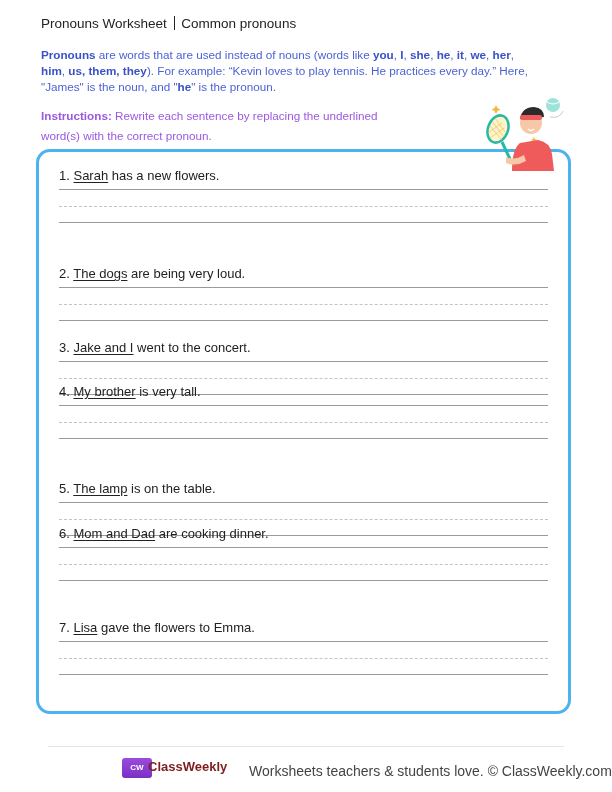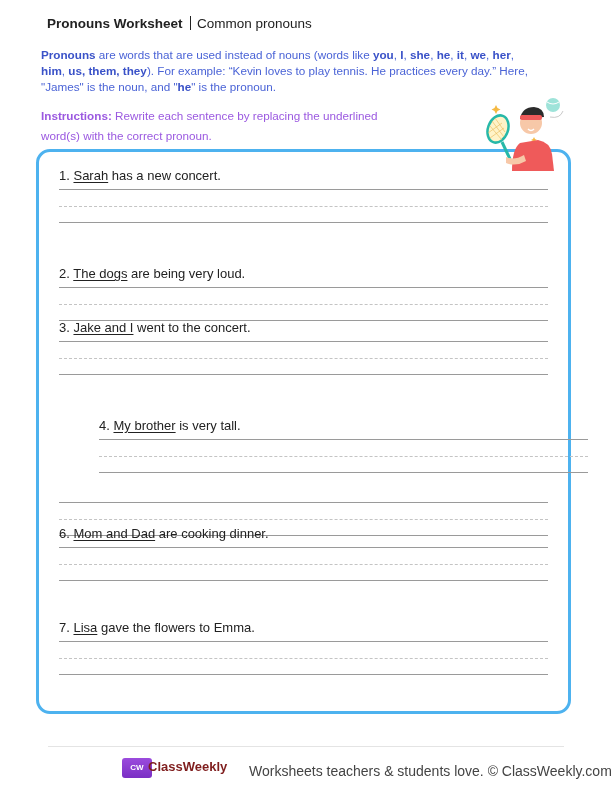--- a/index.html
+++ b/index.html
@@ -1,19 +1,19 @@
 <!DOCTYPE html>
 <html><head>
 <meta charset="utf-8">
 <style>
   html, body { margin: 0; padding: 0; background: #ffffff; }
   body { width: 612px; height: 792px; position: relative; overflow: hidden; font-family: "Liberation Sans", "DejaVu Sans", sans-serif; color: #222; }
 
   .title-row { position: absolute; left: 41px; top: 16px; font-size: 13.5px; color: #222; white-space: nowrap; }
-  .title-row .main { font-weight: bold; margin-left: 6px; }
+  .title-row .main { font-weight: normal; }
   .title-row .sep { display: inline-block; width: 1.5px; height: 14px; background: #222; vertical-align: -2px; margin: 0 6px 0 7px; }
   .title-row .sub { font-weight: normal; }
 
   .intro { position: absolute; left: 41px; top: 47px; width: 500px; font-size: 11.7px; line-height: 16px; color: #4a63d6; }
   .intro b { font-weight: bold; color: #3a52c8; }
 
   .instructions { position: absolute; left: 41px; top: 106px; width: 340px; font-size: 11.7px; line-height: 20px; color: #9b59e0; }
   .instructions b { font-weight: bold; }
 
   .illustration { position: absolute; left: 484px; top: 93px; width: 92px; height: 80px; z-index: 3; }
@@ -69,48 +69,49 @@
     <path d="M8 28 l12 16 M6 33 l12 14 M11 25 l10 14 M4 40 l14 -10 M6 45 l14 -10" stroke="#e8b858" stroke-width="0.6"></path>
     <line x1="18" y1="49" x2="26" y2="66" stroke="#27b8a8" stroke-width="3"></line>
 
     <path d="M22 64 q8 4 18 -2 l2 6 q-10 6 -20 2z" fill="#f7c8a8"></path>
   </svg>
 </div>
 
 <div class="box"></div>
 
 <div class="question" style="top:168px;">
-  <div class="q-text"><span>1.</span> <u>Sarah</u><span> has a new concert.</span></div>
+  <div class="q-text"><span>1.</span> <u>Sarah</u><span> has a new flowers.</span></div>
   <div class="line solid l1"></div>
   <div class="line dashed l2"></div>
   <div class="line solid l3"></div>
 </div>
 
 <div class="question" style="top:246px;margin-top:20px;">
   <div class="q-text"><span>2.</span> <u>The dogs</u><span> are being very loud.</span></div>
   <div class="line solid l1"></div>
   <div class="line dashed l2"></div>
   <div class="line solid l3"></div>
 </div>
 
-<div class="question" style="top:320px;text-align:center;">
+<div class="question" style="top:340px;text-align:center;">
   <div class="q-text"><span>3.</span> <u>Jake and I</u><span> went to the concert.</span></div>
   <div class="line solid l1"></div>
   <div class="line dashed l2"></div>
   <div class="line solid l3"></div>
 </div>
 
-<div class="question" style="top:418px;margin-left:40px;">
+<div class="question" style="top:384px;">
   <div class="q-text"><span>4.</span> <u>My brother</u><span> is very tall.</span></div>
   <div class="line solid l1"></div>
   <div class="line dashed l2"></div>
   <div class="line solid l3"></div>
 </div>
 
 <div class="question" style="top:481px;">
+  <div class="q-text"><span>5.</span> <u>The lamp</u><span> is on the table.</span></div>
   <div class="line solid l1"></div>
   <div class="line dashed l2"></div>
   <div class="line solid l3"></div>
 </div>
 
 <div class="question" style="top:526px;">
   <div class="q-text"><span>6.</span> <u>Mom and Dad</u><span> are cooking dinner.</span></div>
   <div class="line solid l1"></div>
   <div class="line dashed l2"></div>
   <div class="line solid l3"></div>

